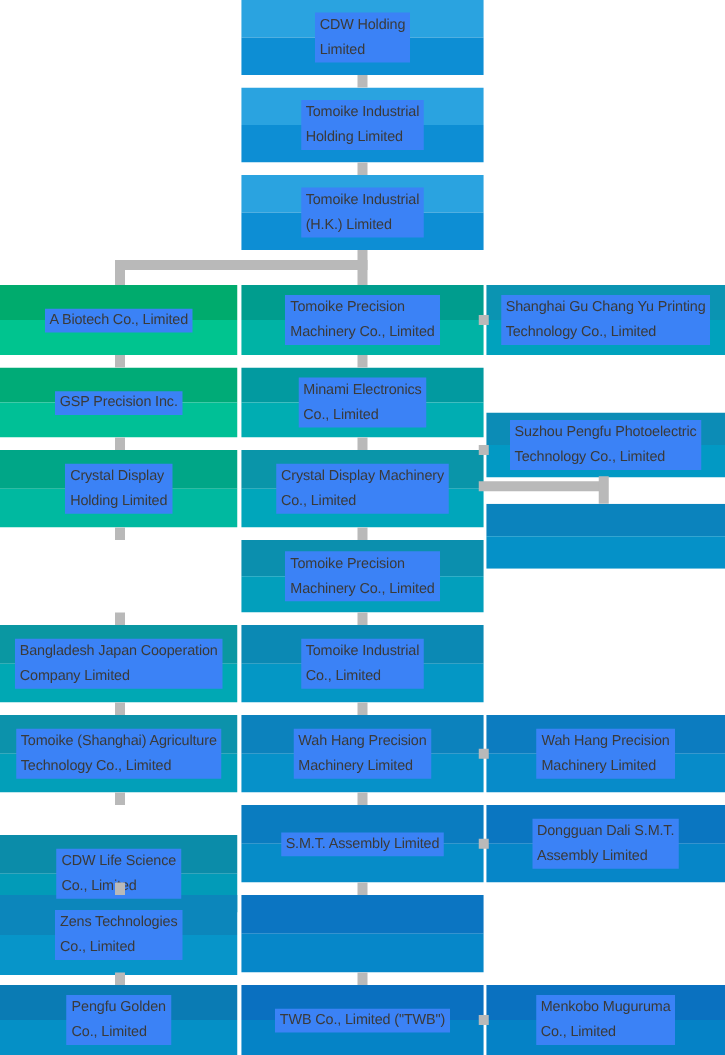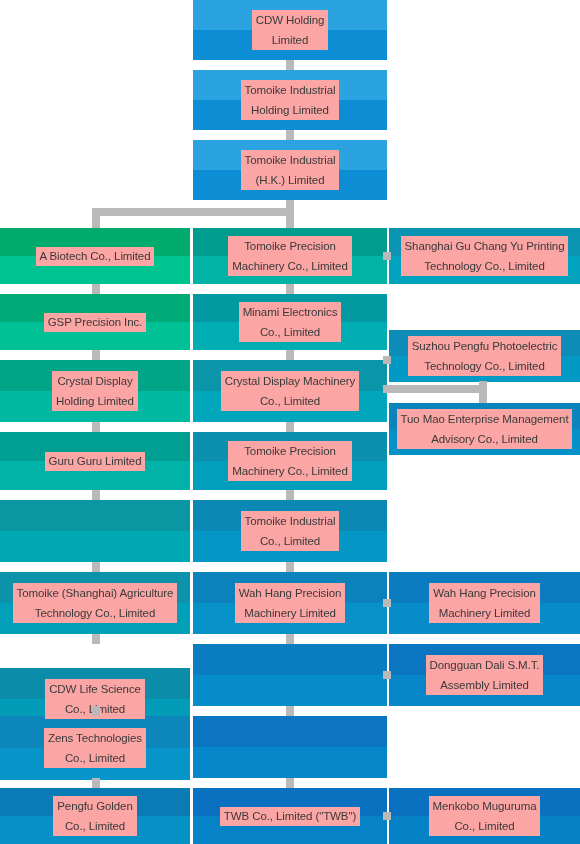--- a/index.html
+++ b/index.html
@@ -21,28 +21,27 @@
   }
   .node .band-top,.node .band-bot{
     position:absolute;left:0;right:0;
   }
   .node .band-top{top:0;height:50%;}
   .node .band-bot{top:50%;height:50%;}
 
   .node .label{
     position:relative;
     z-index:3;
-    text-align:center;
     color:#3a3a3a;
     font-size:11.5px;
     line-height:19px;
     letter-spacing:-0.1px;
     padding:0 4px;
     white-space:pre-line;
-    background:#fca5a5;
+    background:#3b82f6;
     box-decoration-break:clone;
     -webkit-box-decoration-break:clone;
   }
   .node .label.two{line-height:20px;}
 
   
   .stub{
     position:absolute;
     background:#b9b9b9;
     z-index:5;
@@ -107,30 +106,27 @@
   <div class="stub" style="left:92px;top:350px;width:8px;height:10px;"></div>
 
   <div class="node" style="left:0px;top:360px;width:190px;height:62px;">
     <div class="band-top" style="background:#00a687"></div>
     <div class="band-bot" style="background:#00b9a0"></div>
     <div class="label two">Crystal Display
 Holding Limited</div>
   </div>
   <div class="stub" style="left:92px;top:422px;width:8px;height:10px;"></div>
 
-  <div class="node" style="left:0px;top:432px;width:190px;height:58px;">
-    <div class="band-top" style="background:#009f92"></div>
-    <div class="band-bot" style="background:#00b2a8"></div>
-    <div class="label">Guru Guru Limited</div>
-  </div>
   <div class="stub" style="left:92px;top:490px;width:8px;height:10px;"></div>
 
   <div class="node" style="left:0px;top:500px;width:190px;height:62px;">
     <div class="band-top" style="background:#0a97a2"></div>
     <div class="band-bot" style="background:#00a8b4"></div>
+    <div class="label two">Bangladesh Japan Cooperation
+Company Limited</div>
   </div>
   <div class="stub" style="left:92px;top:562px;width:8px;height:10px;"></div>
 
   <div class="node" style="left:0px;top:572px;width:190px;height:62px;">
     <div class="band-top" style="background:#0c92ab"></div>
     <div class="band-bot" style="background:#029fb9"></div>
     <div class="label two">Tomoike (Shanghai) Agriculture
 Technology Co., Limited</div>
   </div>
   <div class="stub" style="left:92px;top:634px;width:8px;height:10px;"></div>
@@ -202,20 +198,21 @@
     <div class="band-top" style="background:#0c82bd"></div>
     <div class="band-bot" style="background:#0691c9"></div>
     <div class="label two">Wah Hang Precision
 Machinery Limited</div>
   </div>
   <div class="stub" style="left:286px;top:634px;width:8px;height:10px;"></div>
 
   <div class="node" style="left:193px;top:644px;width:194px;height:62px;">
     <div class="band-top" style="background:#0a7cc0"></div>
     <div class="band-bot" style="background:#068cc8"></div>
+    <div class="label">S.M.T. Assembly Limited</div>
   </div>
   <div class="stub" style="left:286px;top:706px;width:8px;height:10px;"></div>
 
   <div class="node" style="left:193px;top:716px;width:194px;height:62px;">
     <div class="band-top" style="background:#0b75c2"></div>
     <div class="band-bot" style="background:#0687c9"></div>
   </div>
   <div class="stub" style="left:286px;top:778px;width:8px;height:10px;"></div>
 
   <div class="node" style="left:193px;top:788px;width:194px;height:56px;">
@@ -239,22 +236,20 @@
     <div class="label two">Suzhou Pengfu Photoelectric
 Technology Co., Limited</div>
   </div>
 
   <div class="hbar" style="left:383px;top:385px;width:100px;"></div>
   <div class="vbar" style="left:479px;top:381px;height:22px;"></div>
 
   <div class="node" style="left:389px;top:403px;width:191px;height:52px;">
     <div class="band-top" style="background:#0b83bd"></div>
     <div class="band-bot" style="background:#0591c8"></div>
-    <div class="label two">Tuo Mao Enterprise Management
-Advisory Co., Limited</div>
   </div>
 
   <div class="stub" style="left:383px;top:599px;width:8px;height:8px;"></div>
   <div class="node" style="left:389px;top:572px;width:191px;height:62px;">
     <div class="band-top" style="background:#0c7cc0"></div>
     <div class="band-bot" style="background:#078bc9"></div>
     <div class="label two">Wah Hang Precision
 Machinery Limited</div>
   </div>
 

